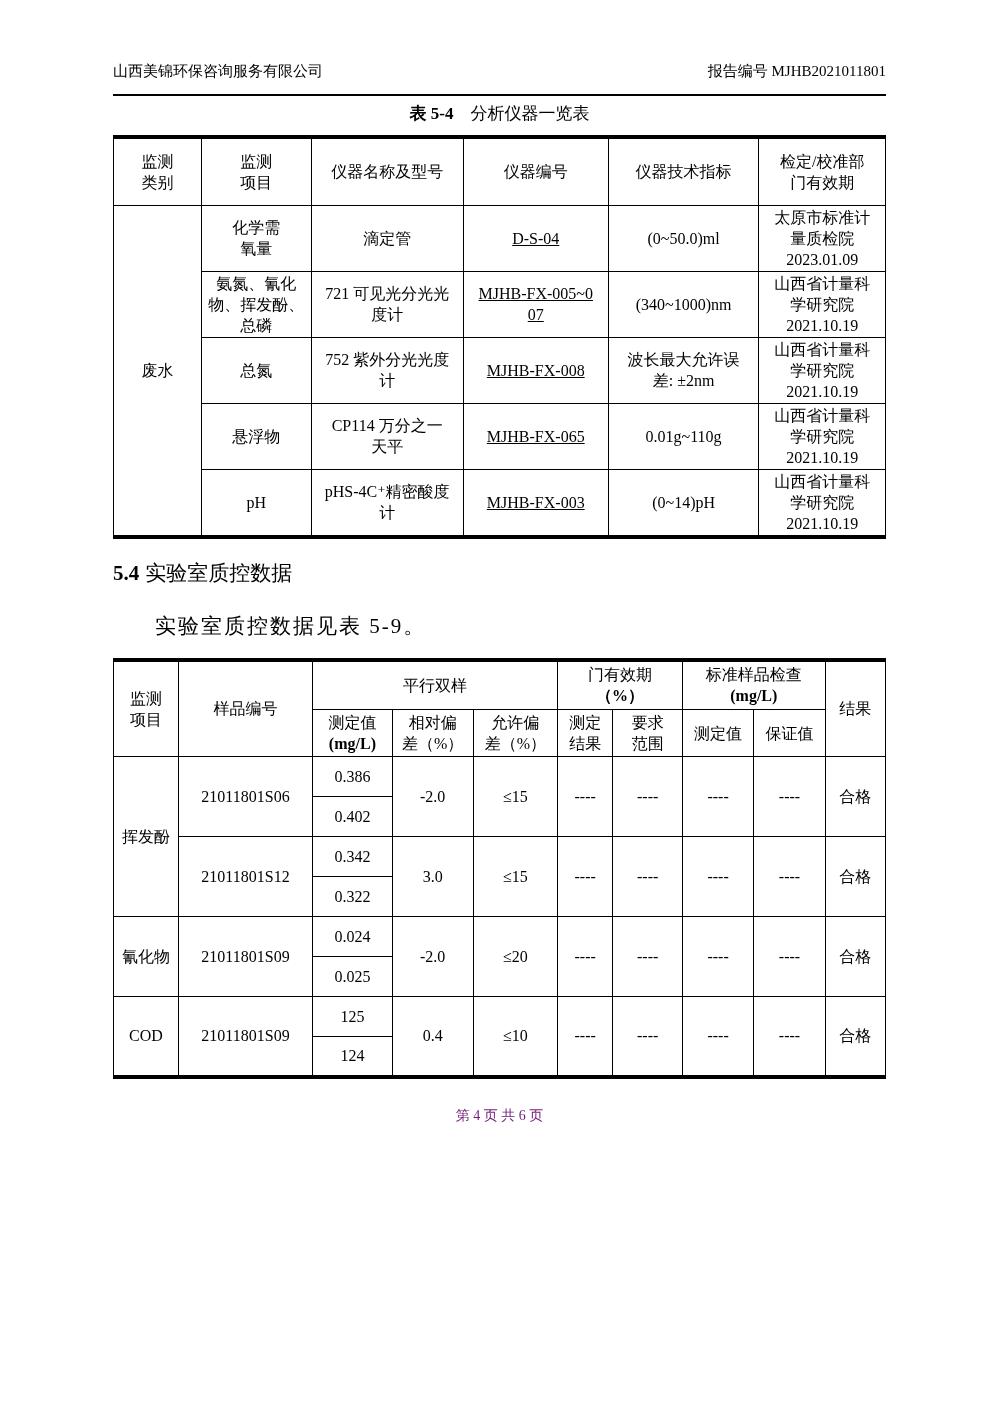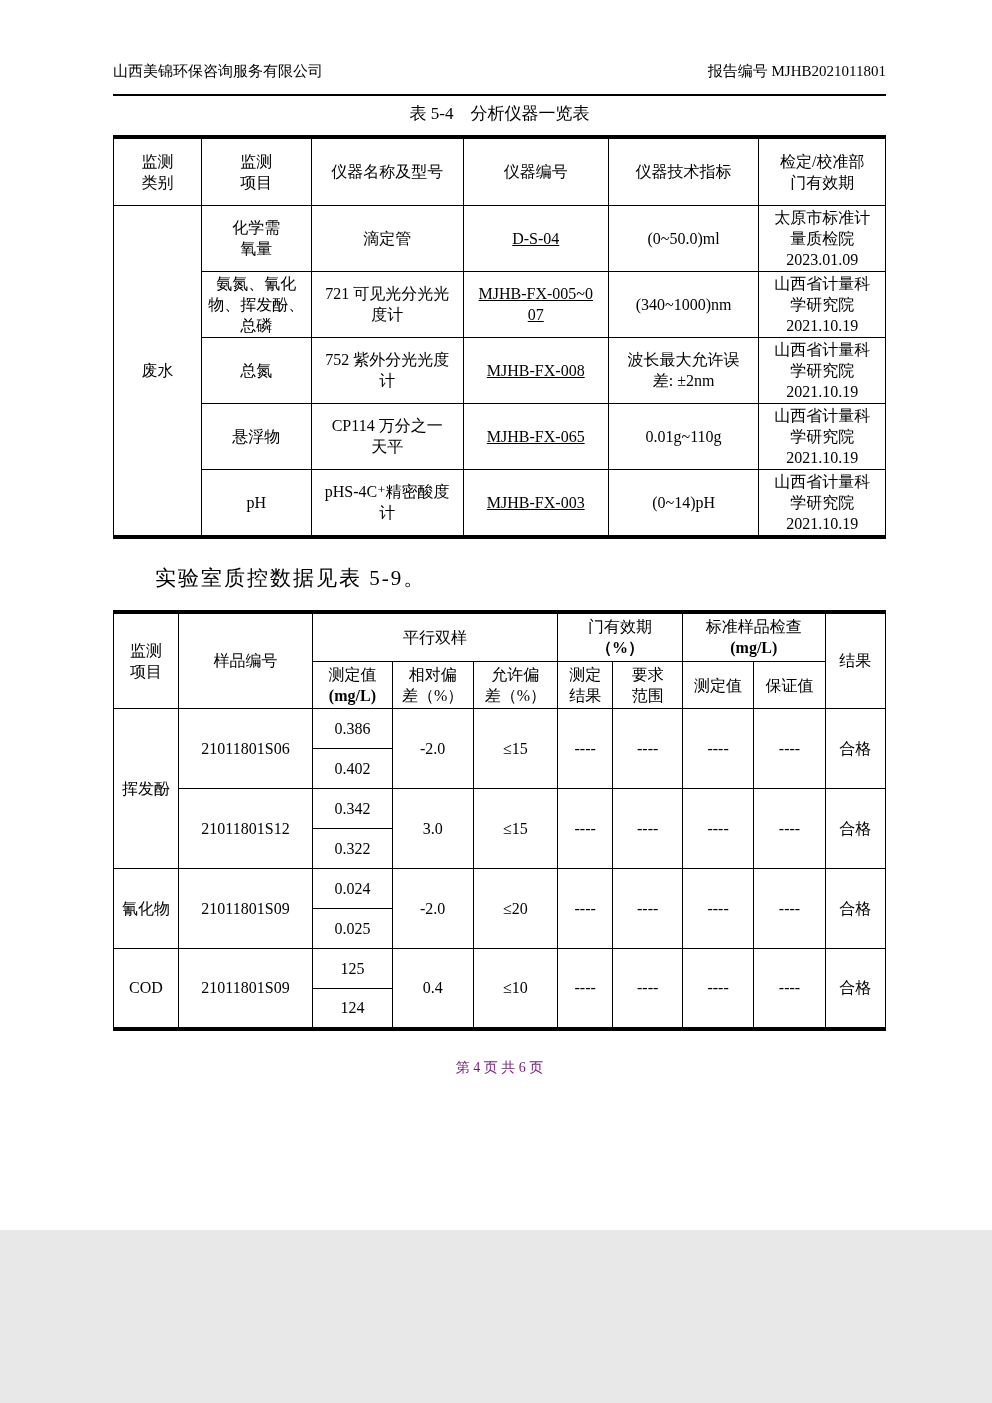--- a/index.html
+++ b/index.html
@@ -1,19 +1,19 @@
 <!DOCTYPE html>
 <html><head>
 <meta charset="utf-8">
 <style>
   * { margin:0; padding:0; box-sizing:border-box; }
   html,body { background:#e8e8e8; }
   body { font-family:"Liberation Serif","DejaVu Serif",serif; color:#000; }
   .page {
-    width:992px; height:1230px; background:#ffffff; margin:0 auto;
+    width:992px; height:1403px; background:#ffffff; margin:0 auto;
     position:relative; overflow:hidden;
   }
   .content { width:773px; margin-left:113px; }
 
   
   .page-header {
     display:flex; justify-content:space-between; align-items:flex-end;
     padding-top:62px; font-size:15px; line-height:18px;
   }
   .header-rule { border-bottom:2.5px solid #000; margin-top:14px; }
@@ -25,21 +25,21 @@
   
   .body-text {
     margin-top:12px; font-size:21px; line-height:46px;
     letter-spacing:2px; text-indent:2em; text-align:left;
   }
 
   
   .tbl-caption {
     margin-top:6px; text-align:center; font-size:17px; line-height:24px;
   }
-  .tbl-caption .cap-label { font-weight:normal; margin-right:17px; }
+  .tbl-caption .cap-label { font-weight:bold; margin-right:17px; }
 
   
   table.tbl {
     width:100%; border-collapse:collapse; table-layout:fixed;
     margin-top:9px; font-size:16px;
     border-top:4px solid #000; border-bottom:4px solid #000;
   }
   table.tbl th, table.tbl td {
     border:1px solid #000; text-align:center; vertical-align:middle;
     font-weight:normal; line-height:21px; padding:1px 2px;
@@ -133,20 +133,23 @@
         <tr>
           <td>pH</td>
           <td>pHS-4C⁺精密酸度<br>计</td>
           <td class="latin-wrap">MJHB-FX-003</td>
           <td>(0~14)pH</td>
           <td>山西省计量科<br>学研究院<br>2021.10.19</td>
         </tr>
       </tbody>
     </table>
 
+    <div class="section-heading" style="margin-top:20px;">
+      <span class="sec-num">5.4</span><span>实验室质控数据</span>
+    </div>
 
     <p class="body-text" style="margin-top:16px;">实验室质控数据见表 5-9。</p>
 
 
     <table class="tbl tbl-59">
       <colgroup>
         <col style="width:8.4%">
           <col style="width:17.4%">
           <col style="width:10.3%">
         <col style="width:10.5%">

